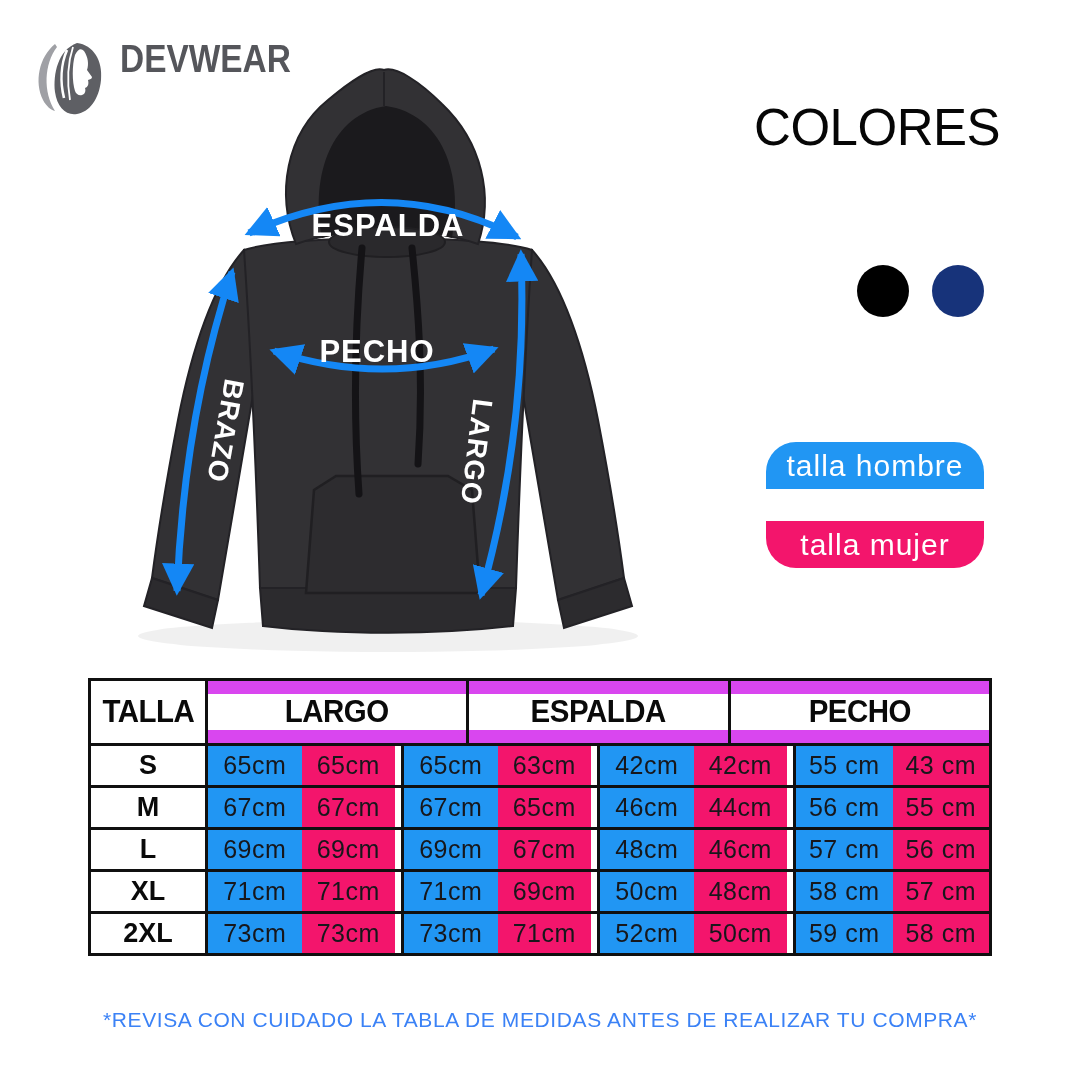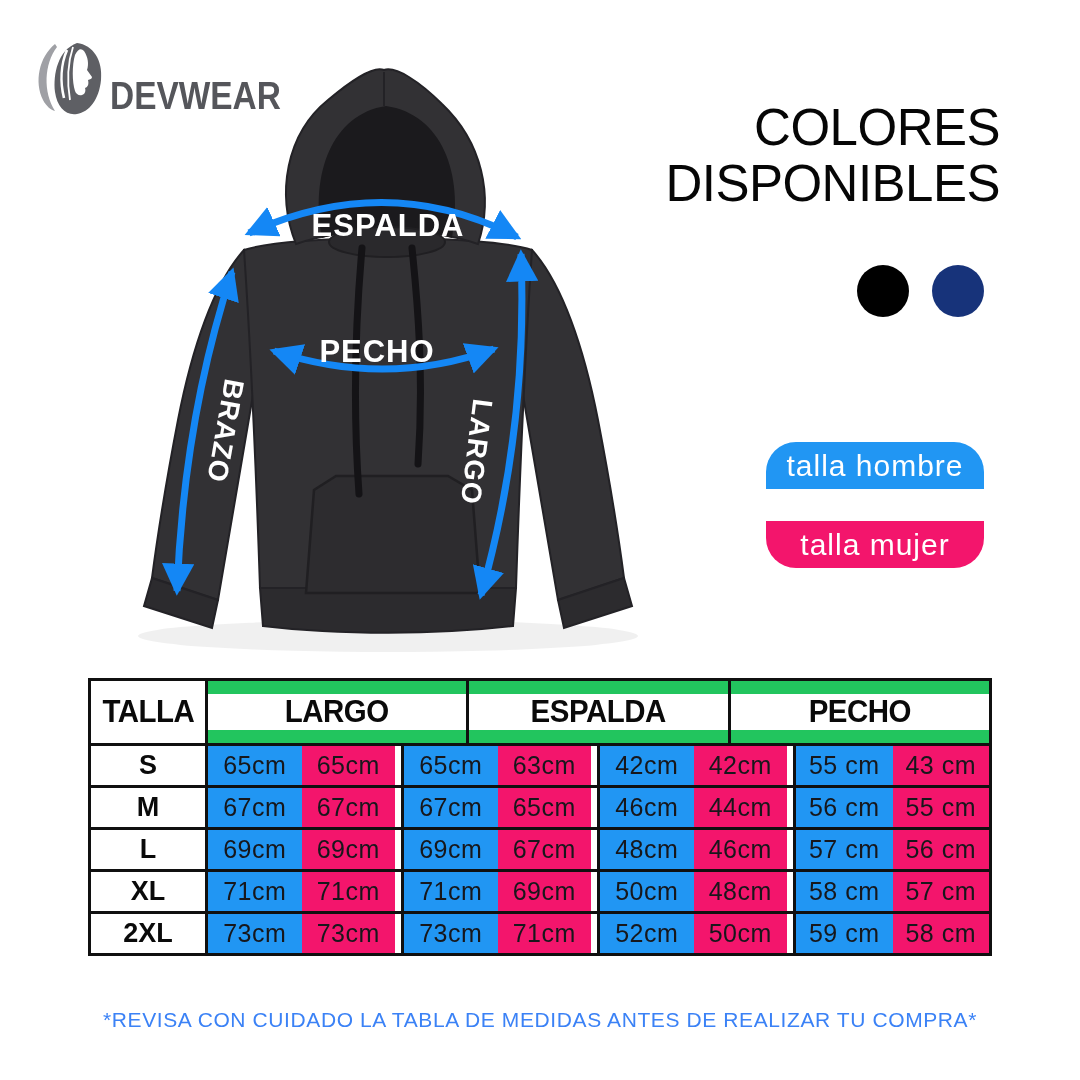--- a/index.html
+++ b/index.html
@@ -1,20 +1,20 @@
 <!DOCTYPE html>
 <html><head>
 <meta charset="utf-8">
 <style>
   html,body{margin:0;padding:0;background:#fff;}
   .page{position:relative;width:1080px;height:1080px;background:#ffffff;overflow:hidden;
         font-family:"Liberation Sans",sans-serif;color:#111;}
 
   
-  .logo{position:absolute;left:34px;top:38px;display:flex;align-items:flex-end;}
+  .logo{position:absolute;left:34px;top:38px;display:flex;align-items:flex-start;gap:10px;}
   .logo svg{display:block;}
   .logo-text{font-size:38px;font-weight:800;color:#55565B;letter-spacing:0px;
              transform:scaleX(.88);transform-origin:left center;}
 
   
   .hoodie-wrap{position:absolute;left:128px;top:48px;width:520px;height:620px;}
   .measure-label{font-family:"Liberation Sans",sans-serif;font-weight:800;fill:#ffffff;
                  letter-spacing:1px;}
 
   
@@ -24,21 +24,21 @@
 
   
   .legend{position:absolute;left:766px;top:442px;width:218px;height:126px;border-radius:30px;
           overflow:hidden;display:flex;flex-direction:column;}
   .legend .pill{flex:1;display:flex;align-items:center;justify-content:center;
                 color:#ffffff;font-size:30px;letter-spacing:1px;font-weight:400;}
   .pill-hombre{background:#2196F3;}
   .pill-mujer{background:#F3156C;margin-top:32px;}
 
   
-  .size-table{position:absolute;left:88px;top:678px;width:904px;background:#22c55e;
+  .size-table{position:absolute;left:88px;top:678px;width:904px;background:#d946ef;
               border:3px solid #101010;box-sizing:border-box;}
   .t-row{display:flex;height:39px;border-top:3px solid #101010;}
   .t-row.t-head{height:62px;border-top:none;}
   .talla-col{width:114px;flex:none;display:flex;align-items:center;justify-content:center;
              background:#fff;}
   .group{flex:1 1 0;display:flex;border-left:3px solid #101010;min-width:0;}
   .t-head .talla-col,.t-head .group{align-items:center;justify-content:center;}
   .head-label{font-size:31px;font-weight:800;color:#0a0a0a;letter-spacing:-0.5px;
               transform:scaleX(.95);}
   .size-label{font-size:27px;font-weight:800;color:#0a0a0a;}
@@ -103,21 +103,20 @@
 
       <text class="measure-label" x="260" y="188" font-size="31" text-anchor="middle">ESPALDA</text>
       <text class="measure-label" x="249" y="314" font-size="31" text-anchor="middle">PECHO</text>
       <text class="measure-label" x="98" y="393" font-size="28" text-anchor="middle" transform="rotate(100 98 383)">BRAZO</text>
       <text class="measure-label" x="349" y="414" font-size="28" text-anchor="middle" transform="rotate(97 349 404)">LARGO</text>
     </svg>
   </div>
 
   <div class="colors-title">
     <div>COLORES</div>
-    <div>DISPONIBLES</div>
   </div>
 
   <svg class="swatches" width="130" height="54" viewBox="0 0 130 54">
     <circle cx="27" cy="27" r="26" fill="#000000"></circle>
     <circle cx="102" cy="27" r="26" fill="#17337A"></circle>
   </svg>
 
   <div class="legend">
     <div class="pill pill-hombre">talla hombre</div>
     <div class="pill pill-mujer">talla mujer</div>

